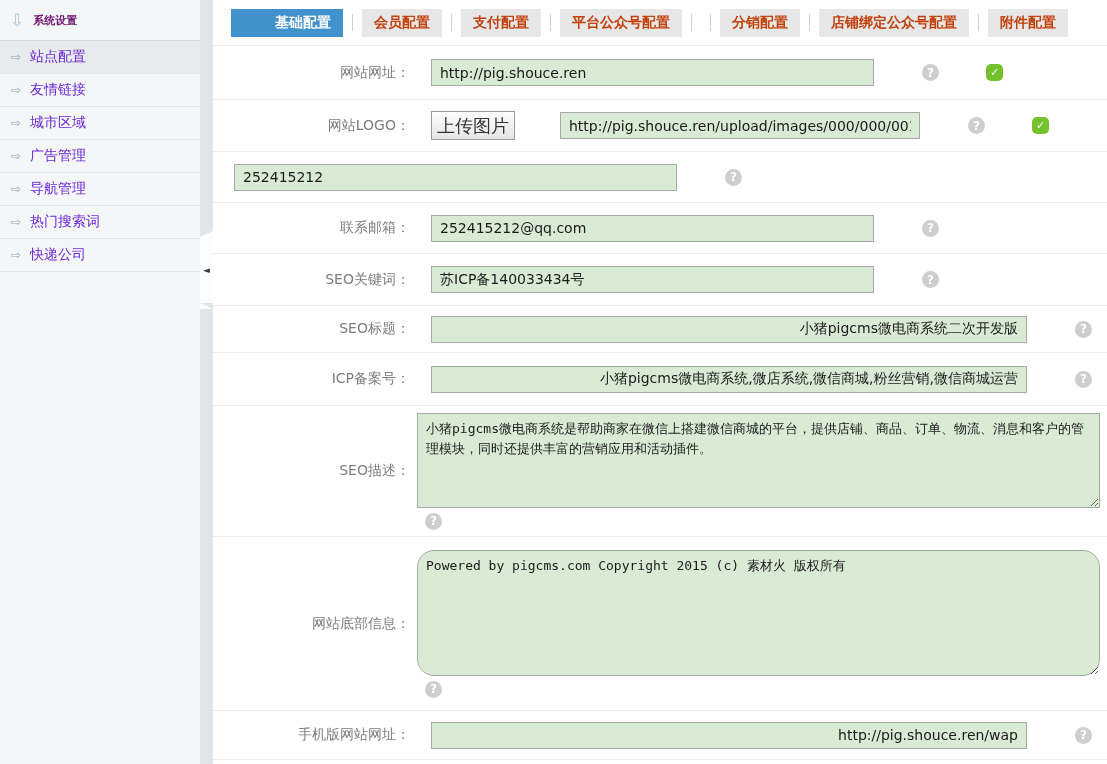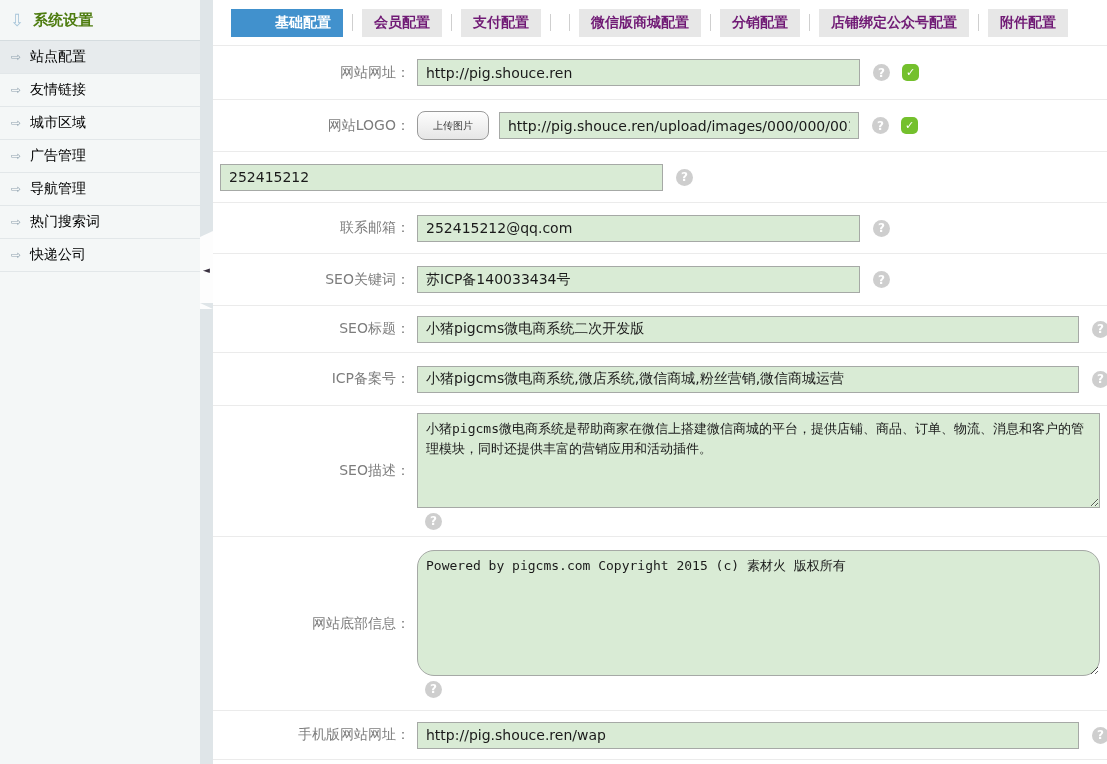--- a/index.html
+++ b/index.html
@@ -5,62 +5,62 @@
   * { margin:0; padding:0; box-sizing:border-box; }
   html,body { width:1107px; height:764px; overflow:hidden; background:#fff;
               font-family:"DejaVu Sans","Liberation Sans",sans-serif; }
   .app { display:flex; width:1107px; height:764px; }
 
   
   .sidebar { width:200px; height:100%; background:#f4f7f7; flex-shrink:0; }
   .sb-header { height:41px; display:flex; align-items:center; padding-left:10px;
                border-bottom:1px solid #d5dcdf; }
   .sb-header .hdr-icon { color:#a8c6da; font-size:17px; margin-right:9px; }
-  .sb-header .hdr-title { font-size:15px; font-weight:bold; color:#4d7c0f; }
+  .sb-header .hdr-title { font-size:11px; font-weight:bold; color:#701a75; }
   .sb-item { height:33px; display:flex; align-items:center; padding-left:11px;
              border-bottom:1px solid #e2e7e9; cursor:pointer; }
   .sb-item .item-icon { color:#92a4b0; font-size:12px; margin-right:9px; }
-  .sb-item .item-label { font-size:14px; color:#000000; }
+  .sb-item .item-label { font-size:14px; color:#6d28d9; }
   .sb-item.active { background:#e7ebed; }
 
   
   .gutter { width:13px; height:100%; background:#dfe5e8; position:relative; flex-shrink:0; }
   .collapse-handle { position:absolute; top:237px; left:0; width:13px; height:66px;
                      background:#fdfdfd; display:flex; align-items:center; justify-content:center;
                      cursor:pointer; }
   .collapse-handle::before, .collapse-handle::after { content:""; position:absolute; left:0;
                      border-style:solid; }
   .collapse-handle::before { top:-6px; border-width:0 0 6px 13px; border-color:transparent transparent #fdfdfd transparent; }
   .collapse-handle::after  { bottom:-6px; border-width:6px 0 0 13px; border-color:transparent transparent transparent #fdfdfd; }
   .collapse-arrow { font-size:9px; color:#3a3140; line-height:1; }
 
   
   .main { flex:1; background:#fff; }
   .tabbar { height:46px; display:flex; align-items:center; padding-left:18px;
             border-bottom:1px solid #ebebeb; }
-  .tab { background:#e7e7e7; color:#701a75; font-size:14px; font-weight:bold;
+  .tab { background:#e7e7e7; color:#c2410c; font-size:14px; font-weight:bold;
          padding:5px 12px; white-space:nowrap; cursor:pointer; }
   .tab.active { background:#4191cd; color:#fff;padding-left:44px; }
   .tabsep { width:1px; height:17px; background:#cfcfcf; margin:0 9px; flex-shrink:0; }
 
   
   .row { display:flex; align-items:center; border-bottom:1px solid #ebebeb; }
   .lbl { width:197px; text-align:right; font-size:14px; color:#7d7d7d; flex-shrink:0; }
-  .ctrl { margin-left:7px; display:flex; align-items:center; }
+  .ctrl { margin-left:21px; display:flex; align-items:center;gap:35px; }
   .ctrl-col { margin-left:7px; display:flex; flex-direction:column; align-items:flex-start; }
 
   .ipt { height:27px; background:#d9ebd5; border:1px solid #a6a9a6; padding:0 8px;
          font-size:14px; color:#1a1a1a; font-family:"DejaVu Sans","Liberation Sans",sans-serif; }
   .w-narrow { width:443px; }
   .w-logo   { width:360px; }
-  .w-wide   { width:662px; }
-
-  .upload-btn { height:29px; padding:0 15px; margin-right:10px; font-size:10px; color:#333;
+  .w-wide   { width:596px;text-align:right; }
+
+  .upload-btn { height:29px; padding:0 5px; margin-right:10px; font-size:18px; color:#333;
                 background:linear-gradient(#fdfdfd,#e6e6e6); border:1px solid #9a9a9a;
-                border-radius:8px; cursor:pointer;
+                border-radius:0; cursor:pointer;
                 font-family:"DejaVu Sans","Liberation Sans",sans-serif; }
 
   textarea.txa { width:683px; background:#d9ebd5; border:1px solid #a6a9a6; padding:5px 8px;
                  font-size:13px; color:#1a1a1a; resize:both;
                  font-family:"DejaVu Sans Mono","Liberation Mono",monospace; line-height:1.55; }
   .txa-seo { height:95px; }
   .txa-footer { height:126px;border-radius:17px; }
 
   .help-icon { width:17px; height:17px; border-radius:50%; background:#cecece; color:#fff;
                font-size:12px; font-weight:bold; display:flex; align-items:center;
@@ -122,22 +122,22 @@
 
   <div class="main">
 
     <div class="tabbar">
       <span class="tab active">基础配置</span>
       <span class="tabsep"></span>
       <span class="tab">会员配置</span>
       <span class="tabsep"></span>
       <span class="tab">支付配置</span>
       <span class="tabsep"></span>
-      <span class="tabsep"></span>
-      <span class="tab">微信版商城配置</span>
+      <span class="tab">平台公众号配置</span>
+      <span class="tabsep"></span>
       <span class="tabsep"></span>
       <span class="tab">分销配置</span>
       <span class="tabsep"></span>
       <span class="tab">店铺绑定公众号配置</span>
       <span class="tabsep"></span>
       <span class="tab">附件配置</span>
 
     </div>
 
     <div class="row r1">

